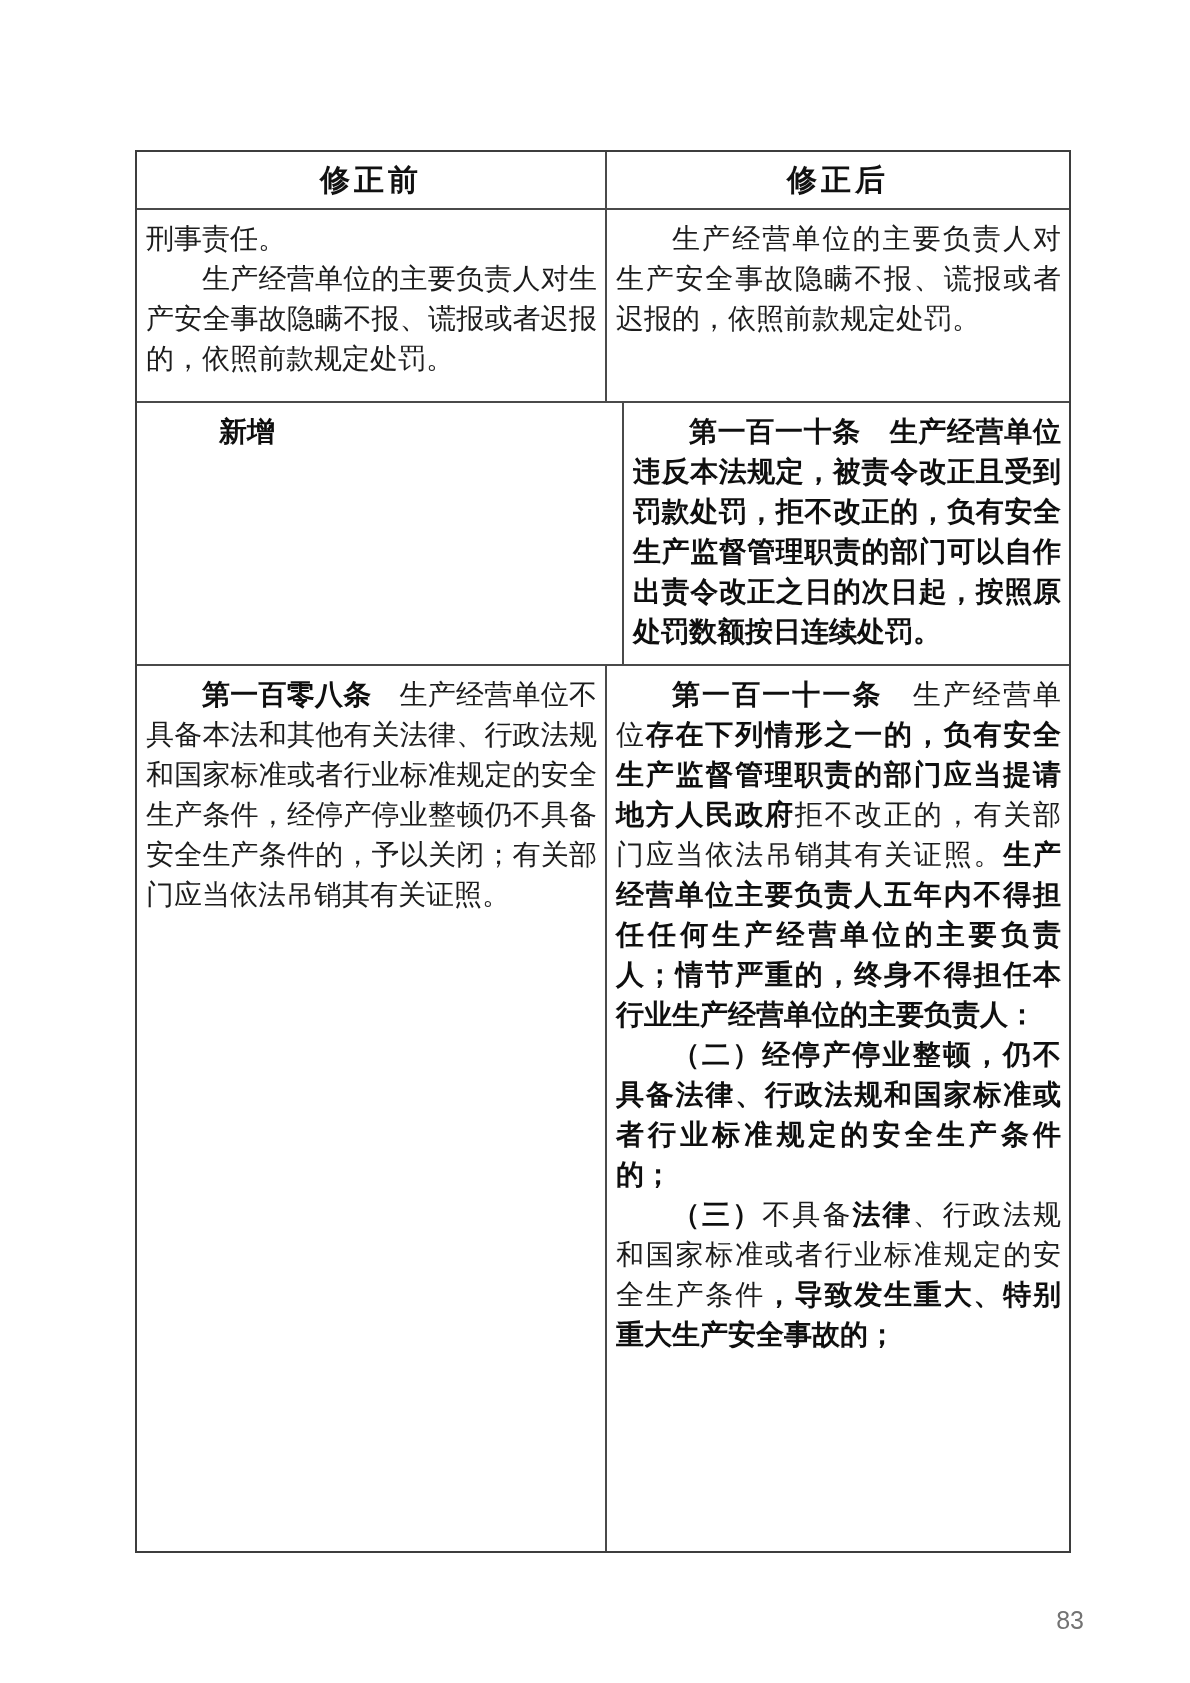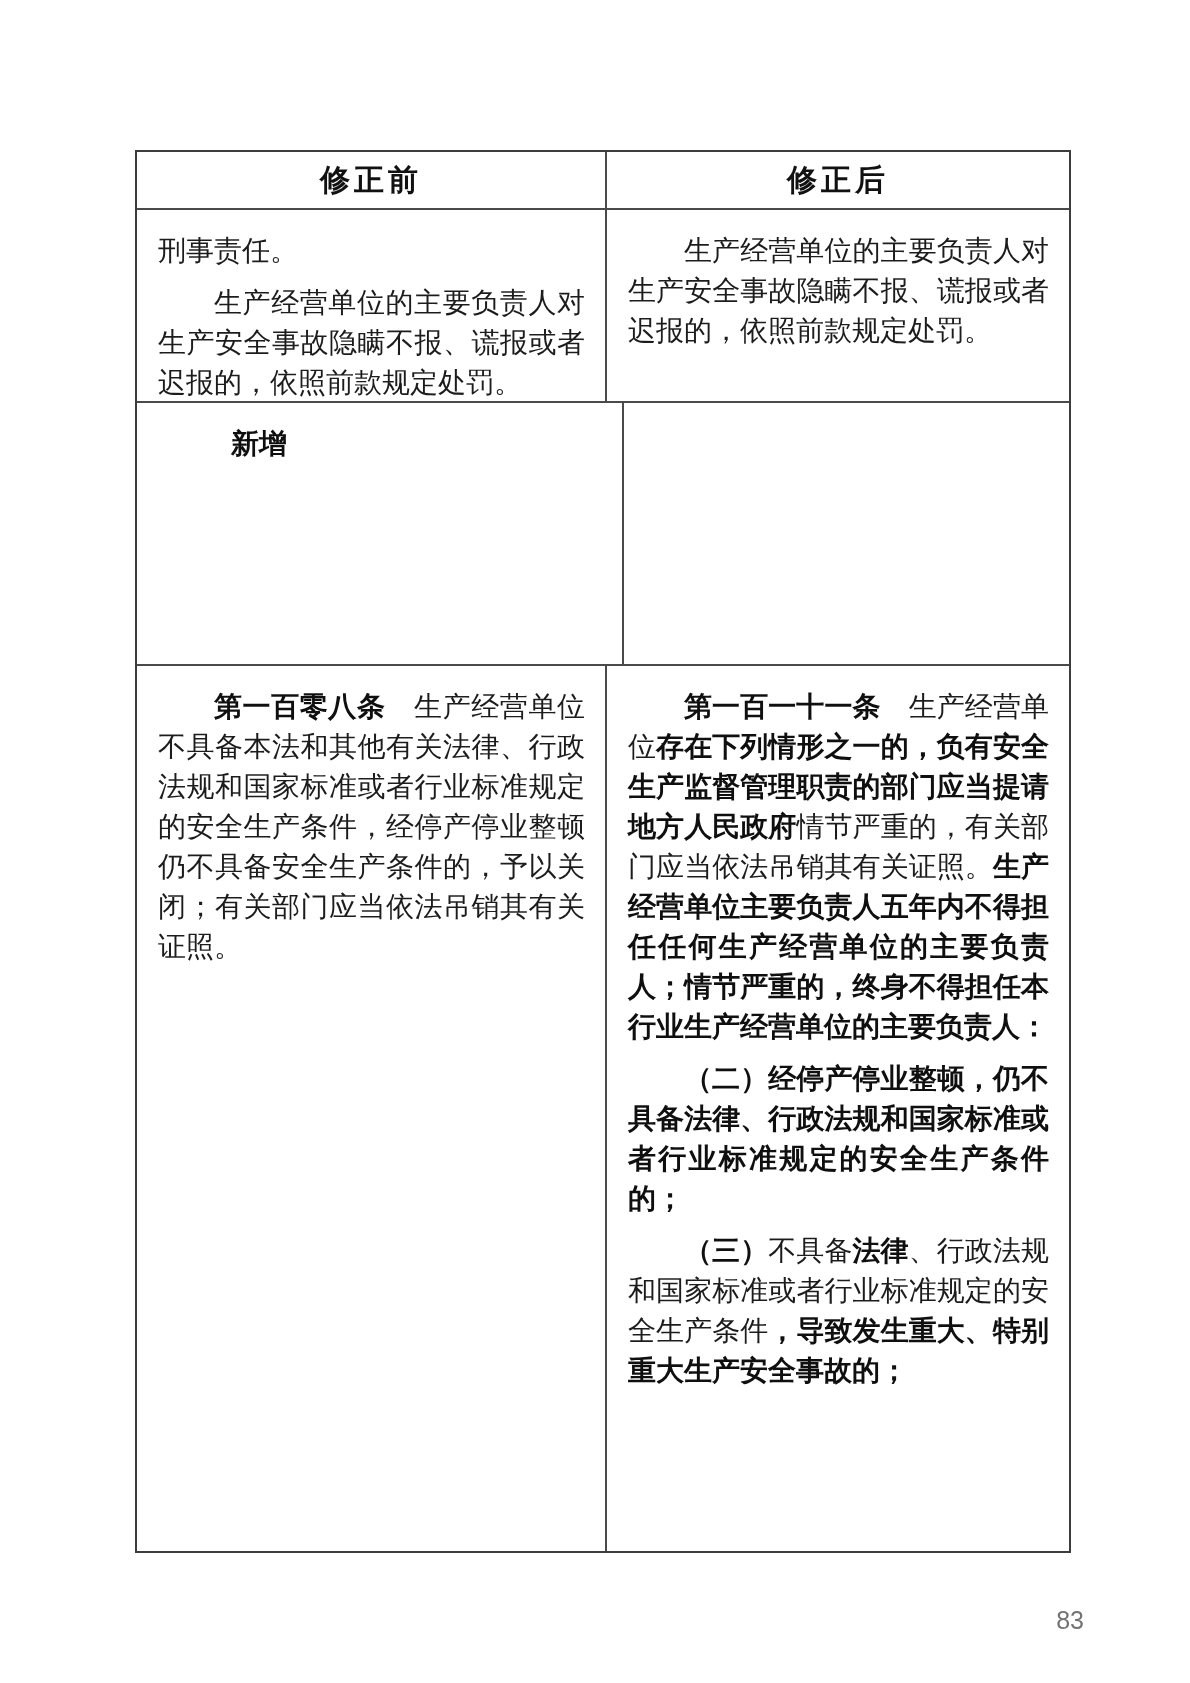--- a/index.html
+++ b/index.html
@@ -45,21 +45,21 @@
     font-size:30px;
     letter-spacing:4px;
     color:#111;
   }
   .body-cell{
     padding:9px 8px 4px 9px;
     font-size:28px;
     line-height:40px;
   }
   .body-cell p{
-    margin:12px;
+    margin:0;
     text-align:justify;
     text-justify:inter-ideograph;
   }
   .body-cell p.indent{text-indent:2em;}
   .s-song{
     font-family:"Liberation Serif", serif;
     font-weight:400;
     color:#1c1c1c;
   }
   .s-hei{
@@ -94,28 +94,31 @@
         </div>
       <div class="cell cell-right body-cell">
           <p class="indent"><span class="s-song">生产经营单位的主要负责人对生产安全事故隐瞒不报、谎报或者迟报的，依照前款规定处罚。</span></p>
         </div>
     </div>
 
     <div class="t-row row-2">
       <div class="cell cell-left body-cell">
           <p class="indent"><span class="s-hei">新增</span></p>
         </div>
+      <div class="cell cell-right body-cell">
+          <p class="indent"><span class="s-hei">第一百一十条</span><span class="s-hei">　生产经营单位违反本法规定，被责令改正且受到罚款处罚，拒不改正的，负有安全生产监督管理职责的部门可以自作出责令改正之日的次日起，按照原处罚数额按日连续处罚。</span></p>
+        </div>
     </div>
 
     <div class="t-row row-3">
       <div class="cell cell-left body-cell">
           <p class="indent"><span class="s-hei">第一百零八条</span><span class="s-song">　生产经营单位不具备本法和其他有关法律、行政法规和国家标准或者行业标准规定的安全生产条件，经停产停业整顿仍不具备安全生产条件的，予以关闭；有关部门应当依法吊销其有关证照。</span></p>
         </div>
       <div class="cell cell-right body-cell">
-          <p class="indent"><span class="s-hei">第一百一十一条</span><span class="s-song">　生产经营单位</span><span class="s-hei">存在下列情形之一的，负有安全生产监督管理职责的部门应当提请地方人民政府</span><span class="s-song">情节严重的，有关部门应当依法吊销其有关证照。</span><span class="s-hei">生产经营单位主要负责人五年内不得担任任何生产经营单位的主要负责人；情节严重的，终身不得担任本行业生产经营单位的主要负责人：</span></p>
+          <p class="indent"><span class="s-hei">第一百一十一条</span><span class="s-song">　生产经营单位</span><span class="s-hei">存在下列情形之一的，负有安全生产监督管理职责的部门应当提请地方人民政府</span><span class="s-song">拒不改正的，有关部门应当依法吊销其有关证照。</span><span class="s-hei">生产经营单位主要负责人五年内不得担任任何生产经营单位的主要负责人；情节严重的，终身不得担任本行业生产经营单位的主要负责人：</span></p>
           <p class="indent"><span class="s-hei">（二）经停产停业整顿，仍不具备法律、行政法规和国家标准或者行业标准规定的安全生产条件的；</span></p>
           <p class="indent"><span class="s-hei">（三）</span><span class="s-song">不具备</span><span class="s-hei">法律</span><span class="s-song">、行政法规和国家标准或者行业标准规定的安全生产条件</span><span class="s-hei">，导致发生重大、特别重大生产安全事故的；</span></p>
         </div>
     </div>
 
   </div>
 
   <div class="page-number">83</div>
 
 </div>

